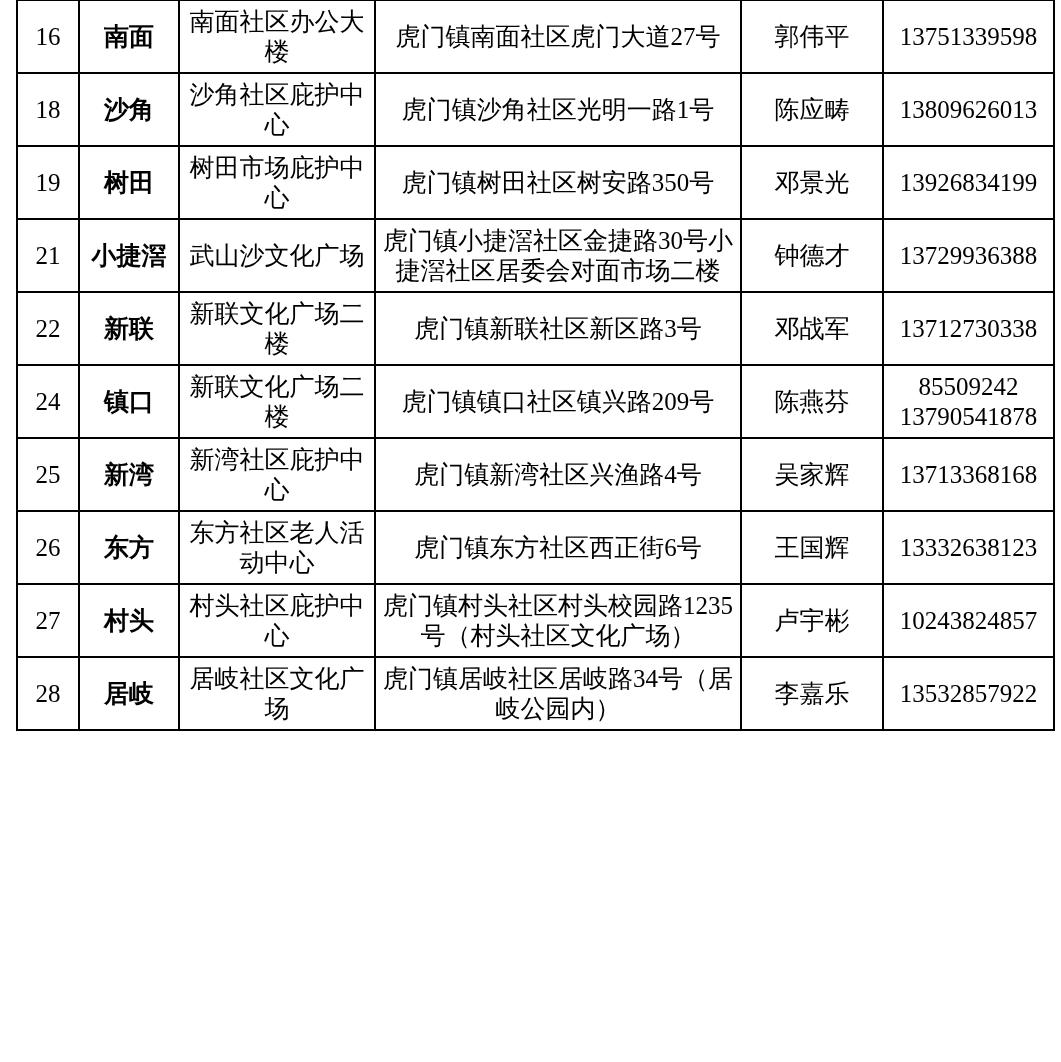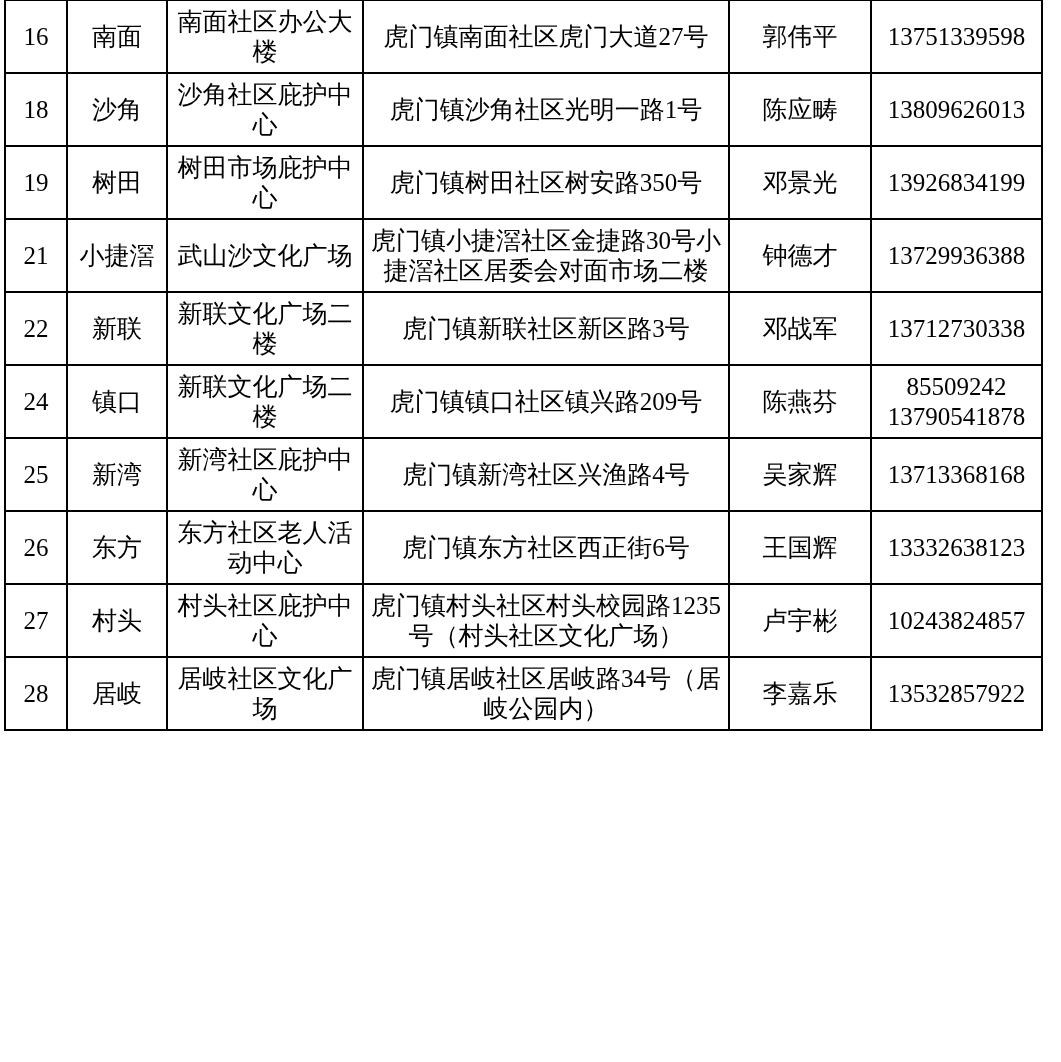--- a/index.html
+++ b/index.html
@@ -17,42 +17,42 @@
   .sheet {
     width: 1061px;
     height: 1062px;
     position: relative;
     background: #ffffff;
   }
   table.data-table {
     border-collapse: collapse;
     table-layout: fixed;
     width: 1037px;
-    margin-left: 4px;
+    margin-left: 16px;
     margin-top: -1px;
   }
   table.data-table td {
     border: 2px solid #000000;
     text-align: center;
     vertical-align: middle;
     font-size: 25px;
     line-height: 1.18;
     padding: 6px 4px;
     word-break: break-all;
     font-family: "Liberation Serif", "DejaVu Serif", serif;
   }
   col.c-index  { width: 62px; }
   col.c-comm   { width: 100px; }
   col.c-site   { width: 196px; }
   col.c-addr   { width: 366px; }
   col.c-person { width: 142px; }
   col.c-phone  { width: 171px; }
 
   td.index-cell  { font-size: 25px; }
-  td.comm-cell   { font-size: 25px; }
+  td.comm-cell   { font-size: 25px; font-weight: bold; }
   td.site-cell   { font-size: 25px; border-radius: 28px; }
   td.addr-cell   { font-size: 25px; }
   td.person-cell { font-size: 25px; border-radius: 11px; }
   td.phone-cell  { font-size: 24px; }
 
   td.phone-cell .phone-line { display: block; text-align: center; }
 </style>
 </head>
 <body>
 

